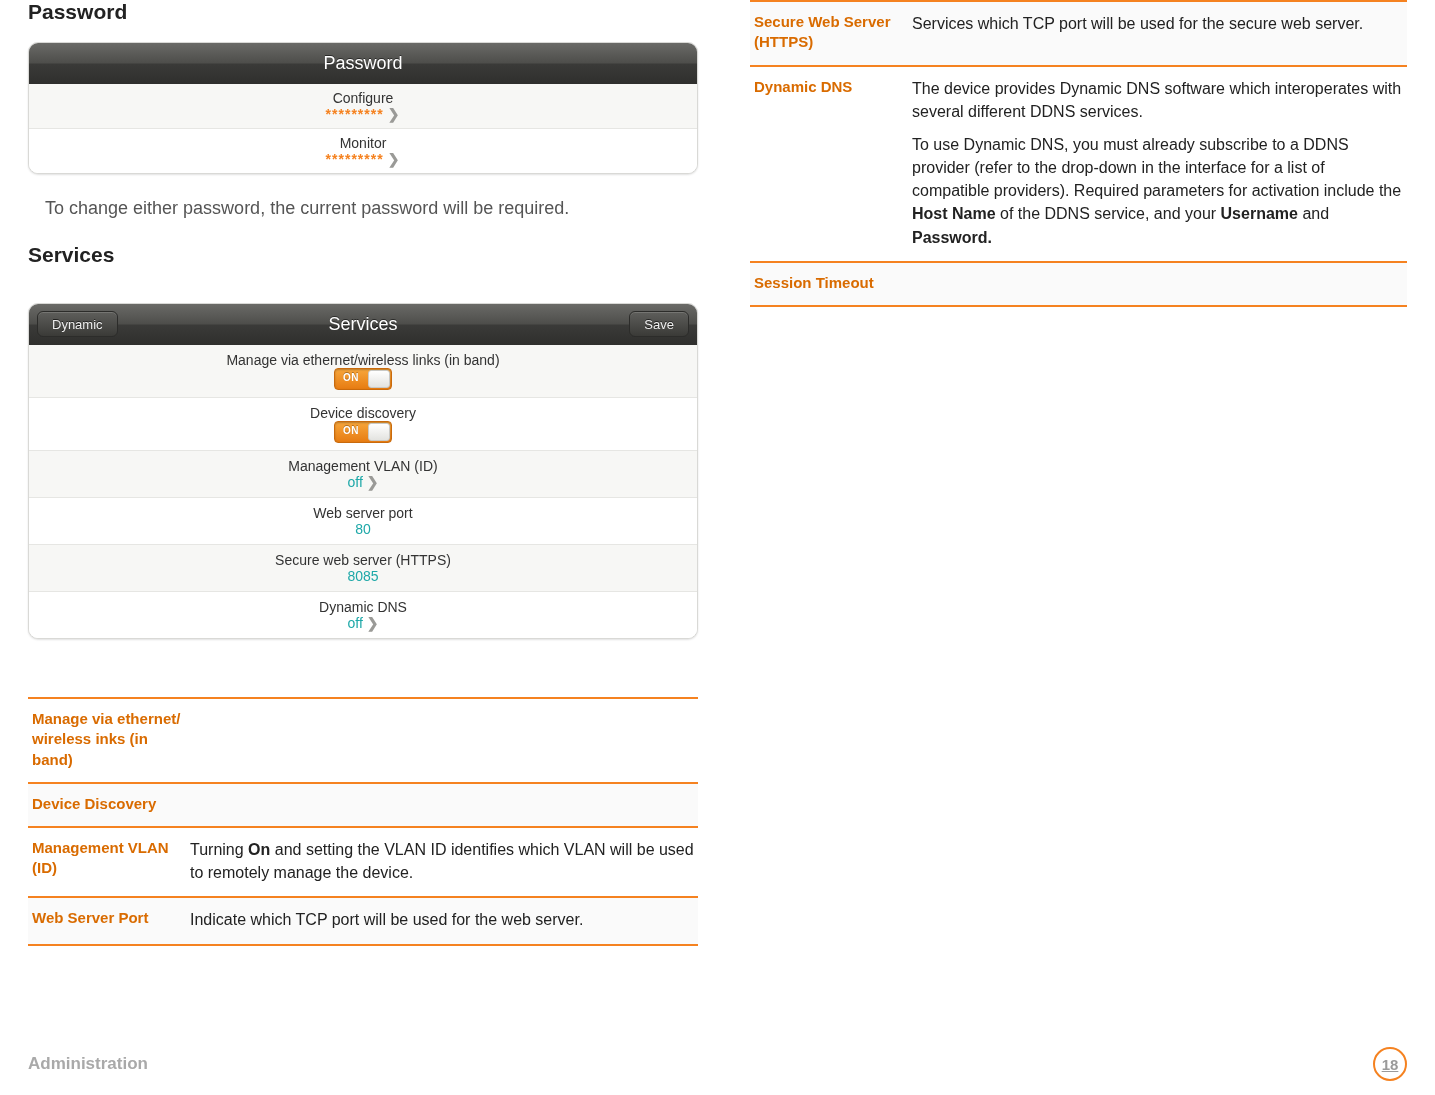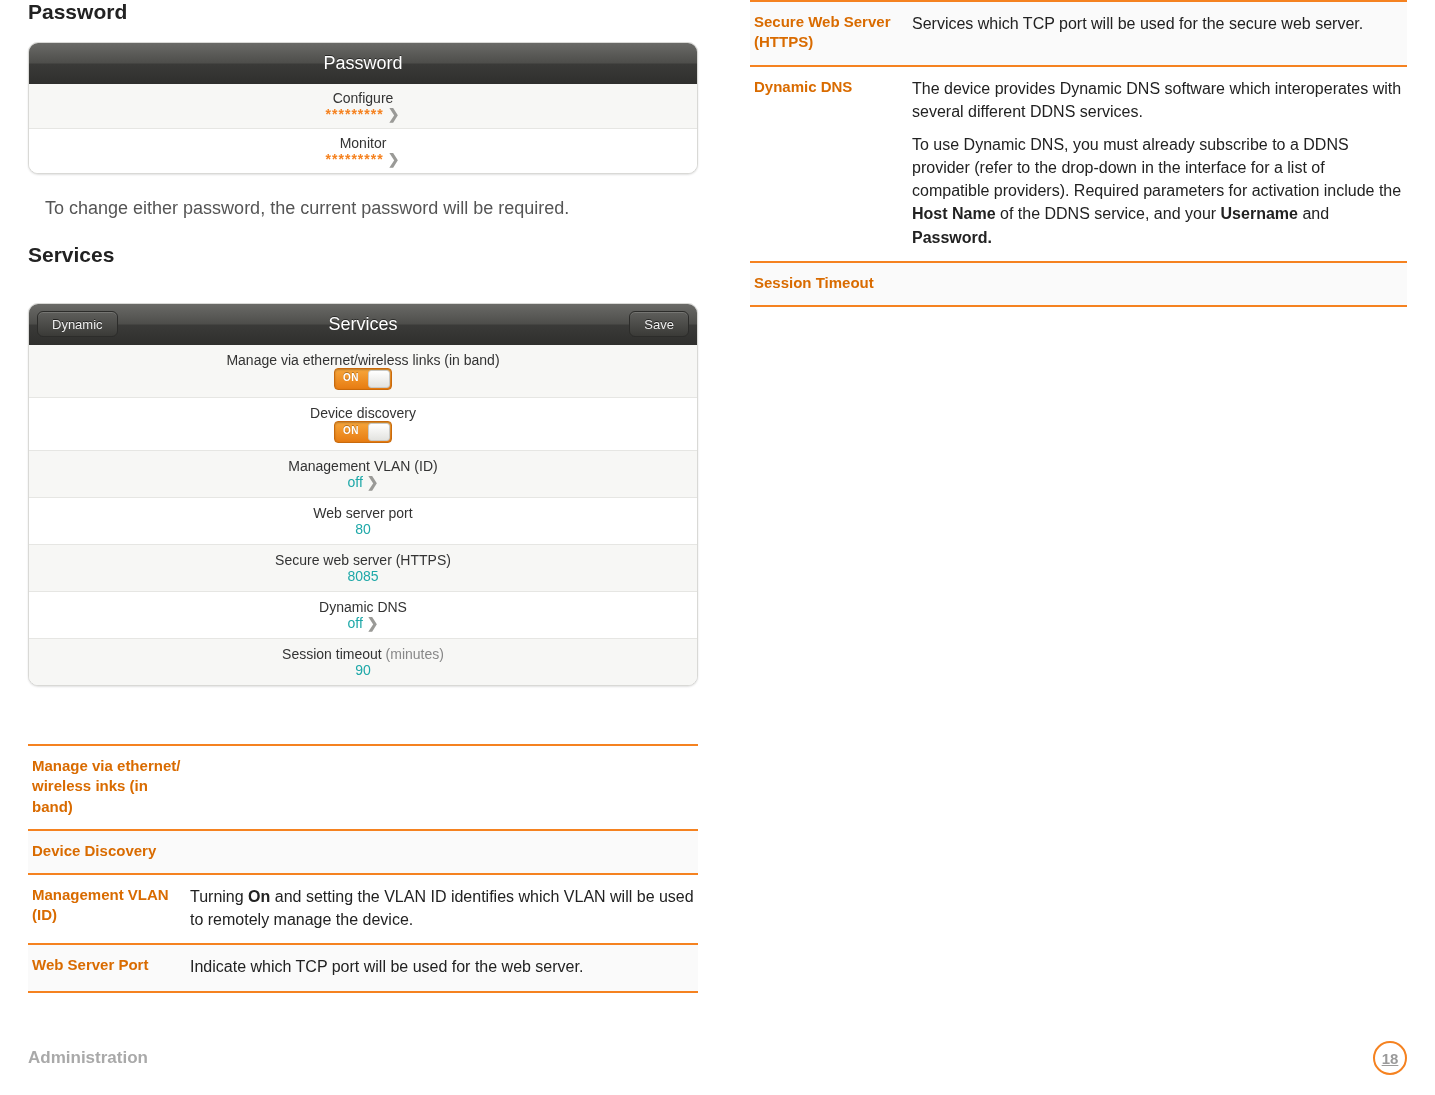--- a/index.html
+++ b/index.html
@@ -188,21 +188,21 @@
   .def-table .bottom-rule {
     border-top: 2px solid var(--orange-bright);
     height: 0;
   }
 
   
   .footer {
     position: absolute;
     left: 28px;
     right: 28px;
-    bottom: 20px;
+    bottom: 14px;
     display: flex;
     align-items: center;
     justify-content: space-between;
   }
   .footer-title {
     color: #a9a9a9;
     font-weight: bold;
     font-size: 17px;
   }
   .page-badge {
@@ -294,26 +294,20 @@
                 <span>8085</span>
               </span>
             </div>
             <div class="panel-row">
               <span class="svc-label">Dynamic DNS</span>
               <span class="svc-value link">
                 <span>off</span> 
                 <span class="chev">❯</span>
               </span>
             </div>
-            <div class="panel-row">
-              <span class="svc-label">Session timeout<span class="muted"> (minutes)</span></span>
-              <span class="svc-value">
-                <span>90</span>
-              </span>
-            </div>
           </div>
       </div>
 
       <div style="height:34px"></div>
 
       <div class="def-table" id="defs-left">
           <div class="def-row">
             <div class="def-term">Manage via ethernet/ wireless inks (in band)</div>
           </div>
           <div class="def-row alt">

